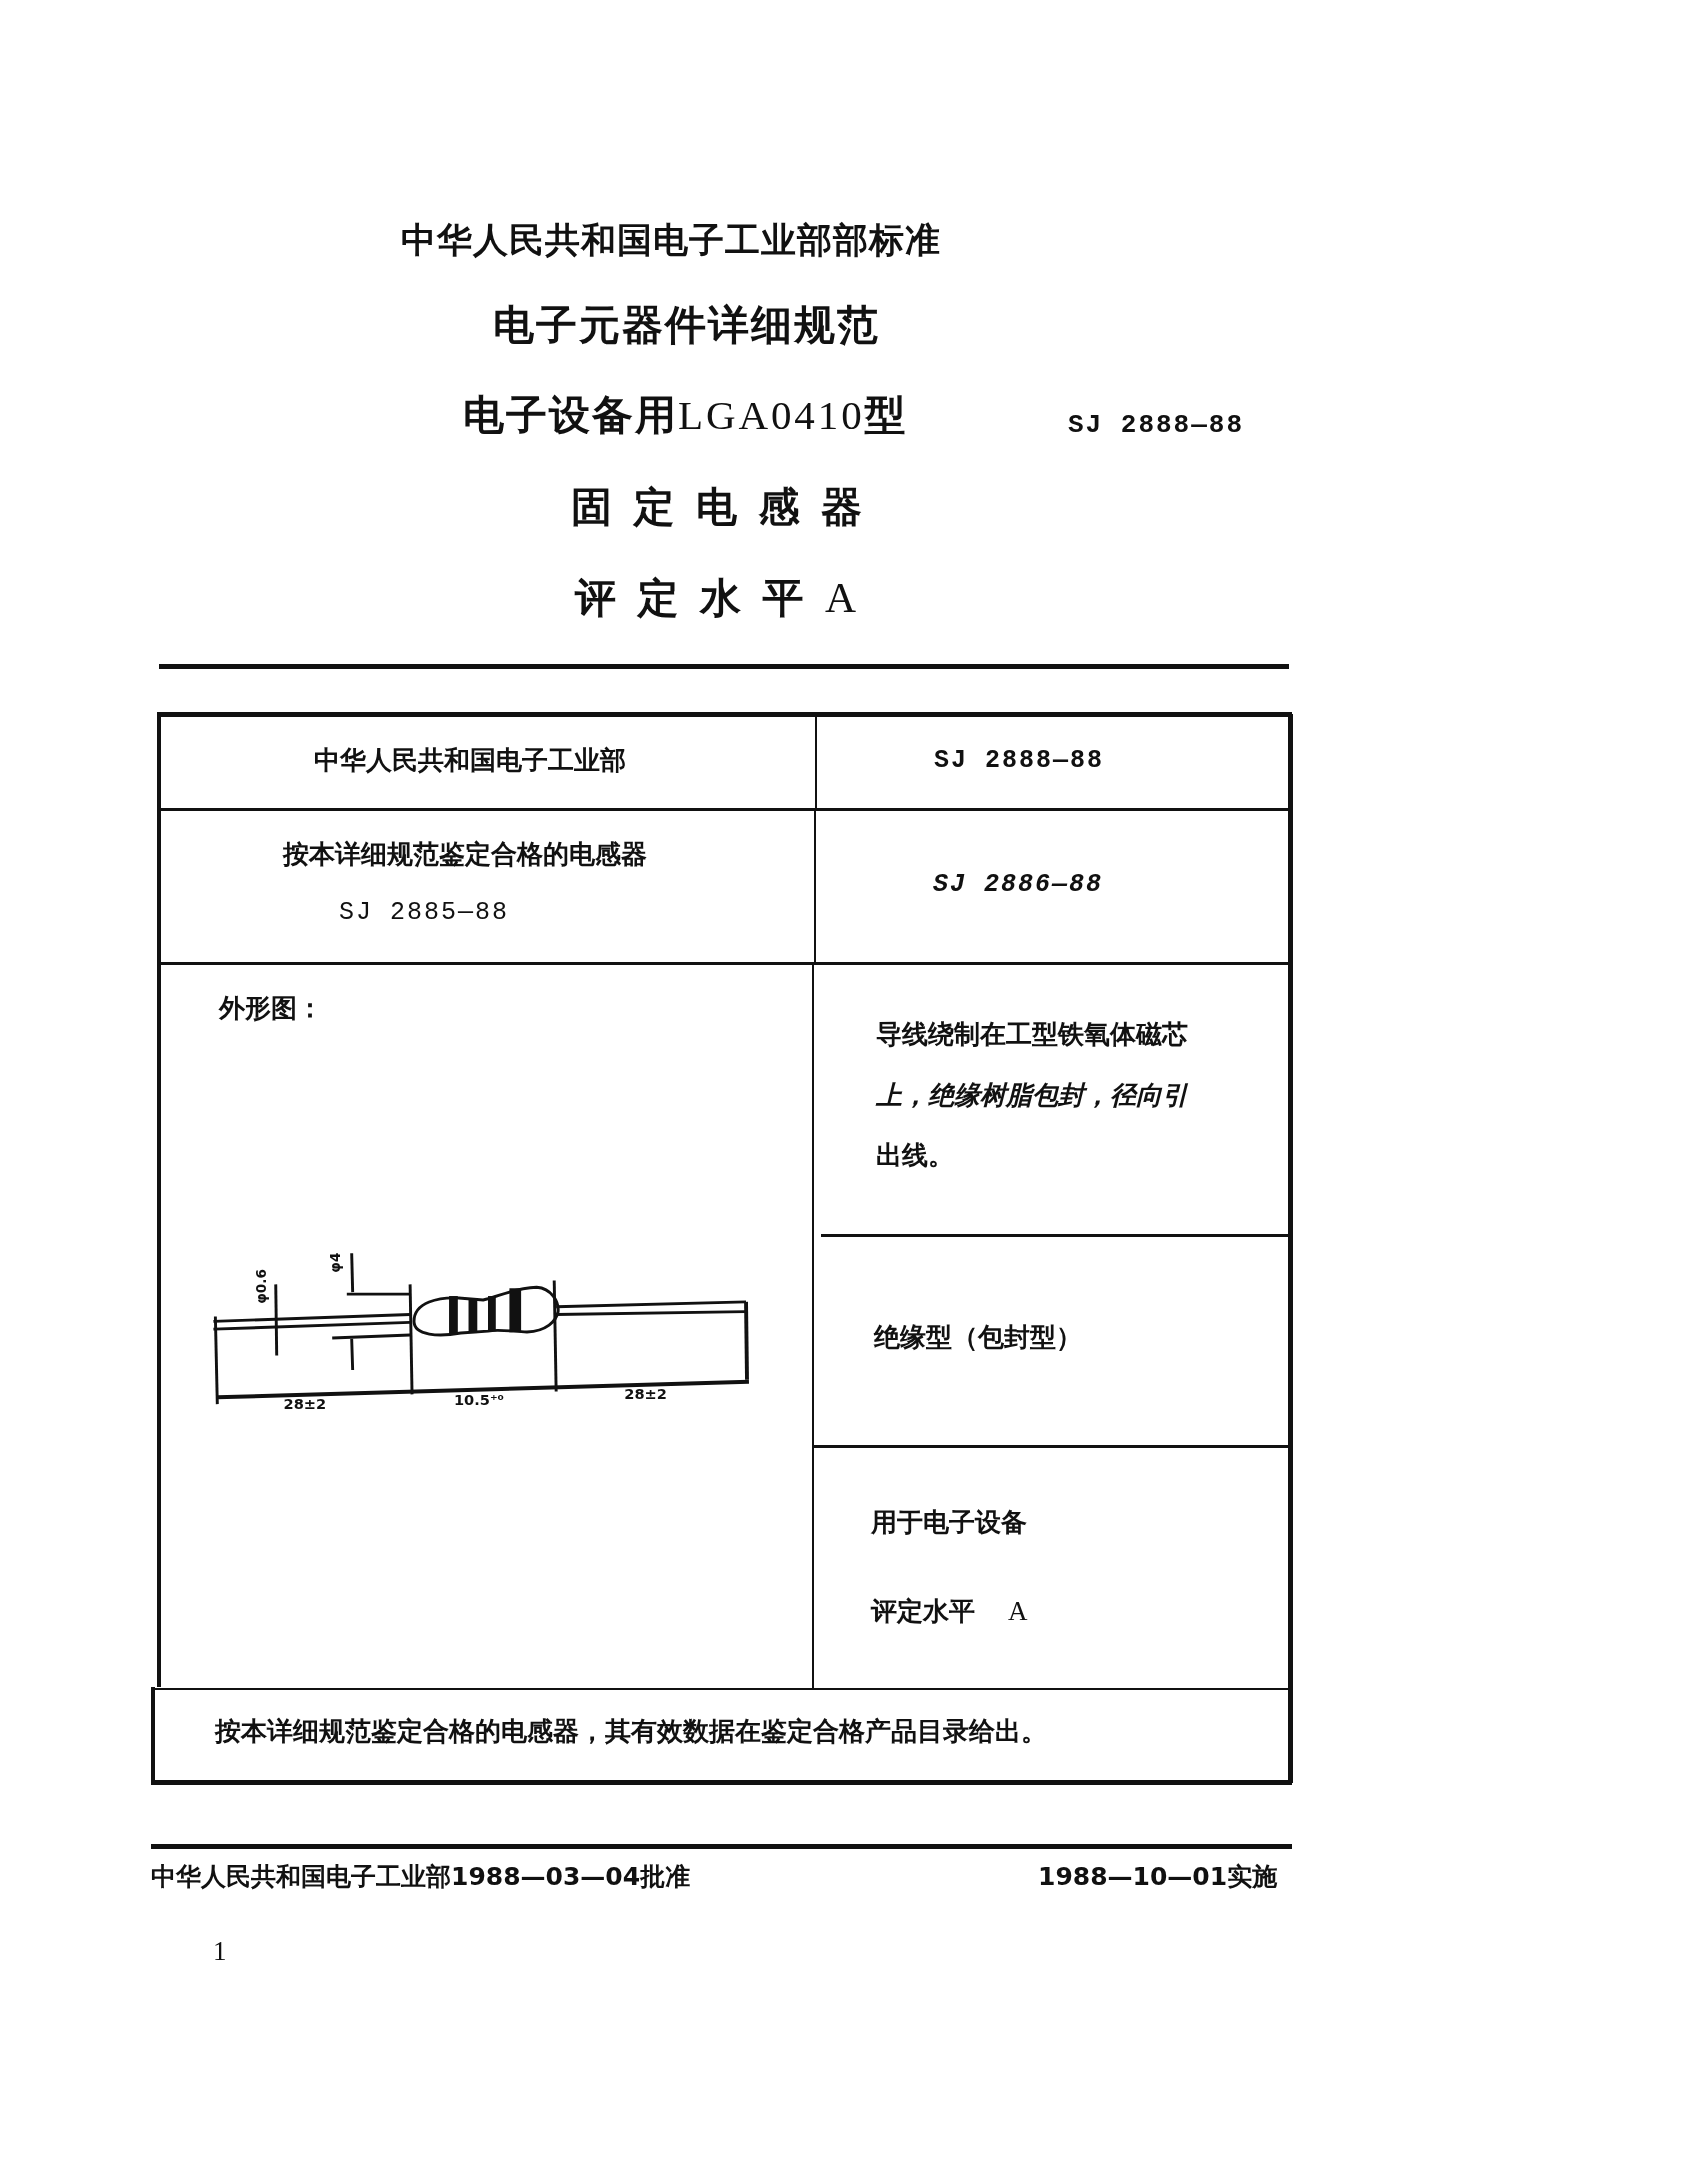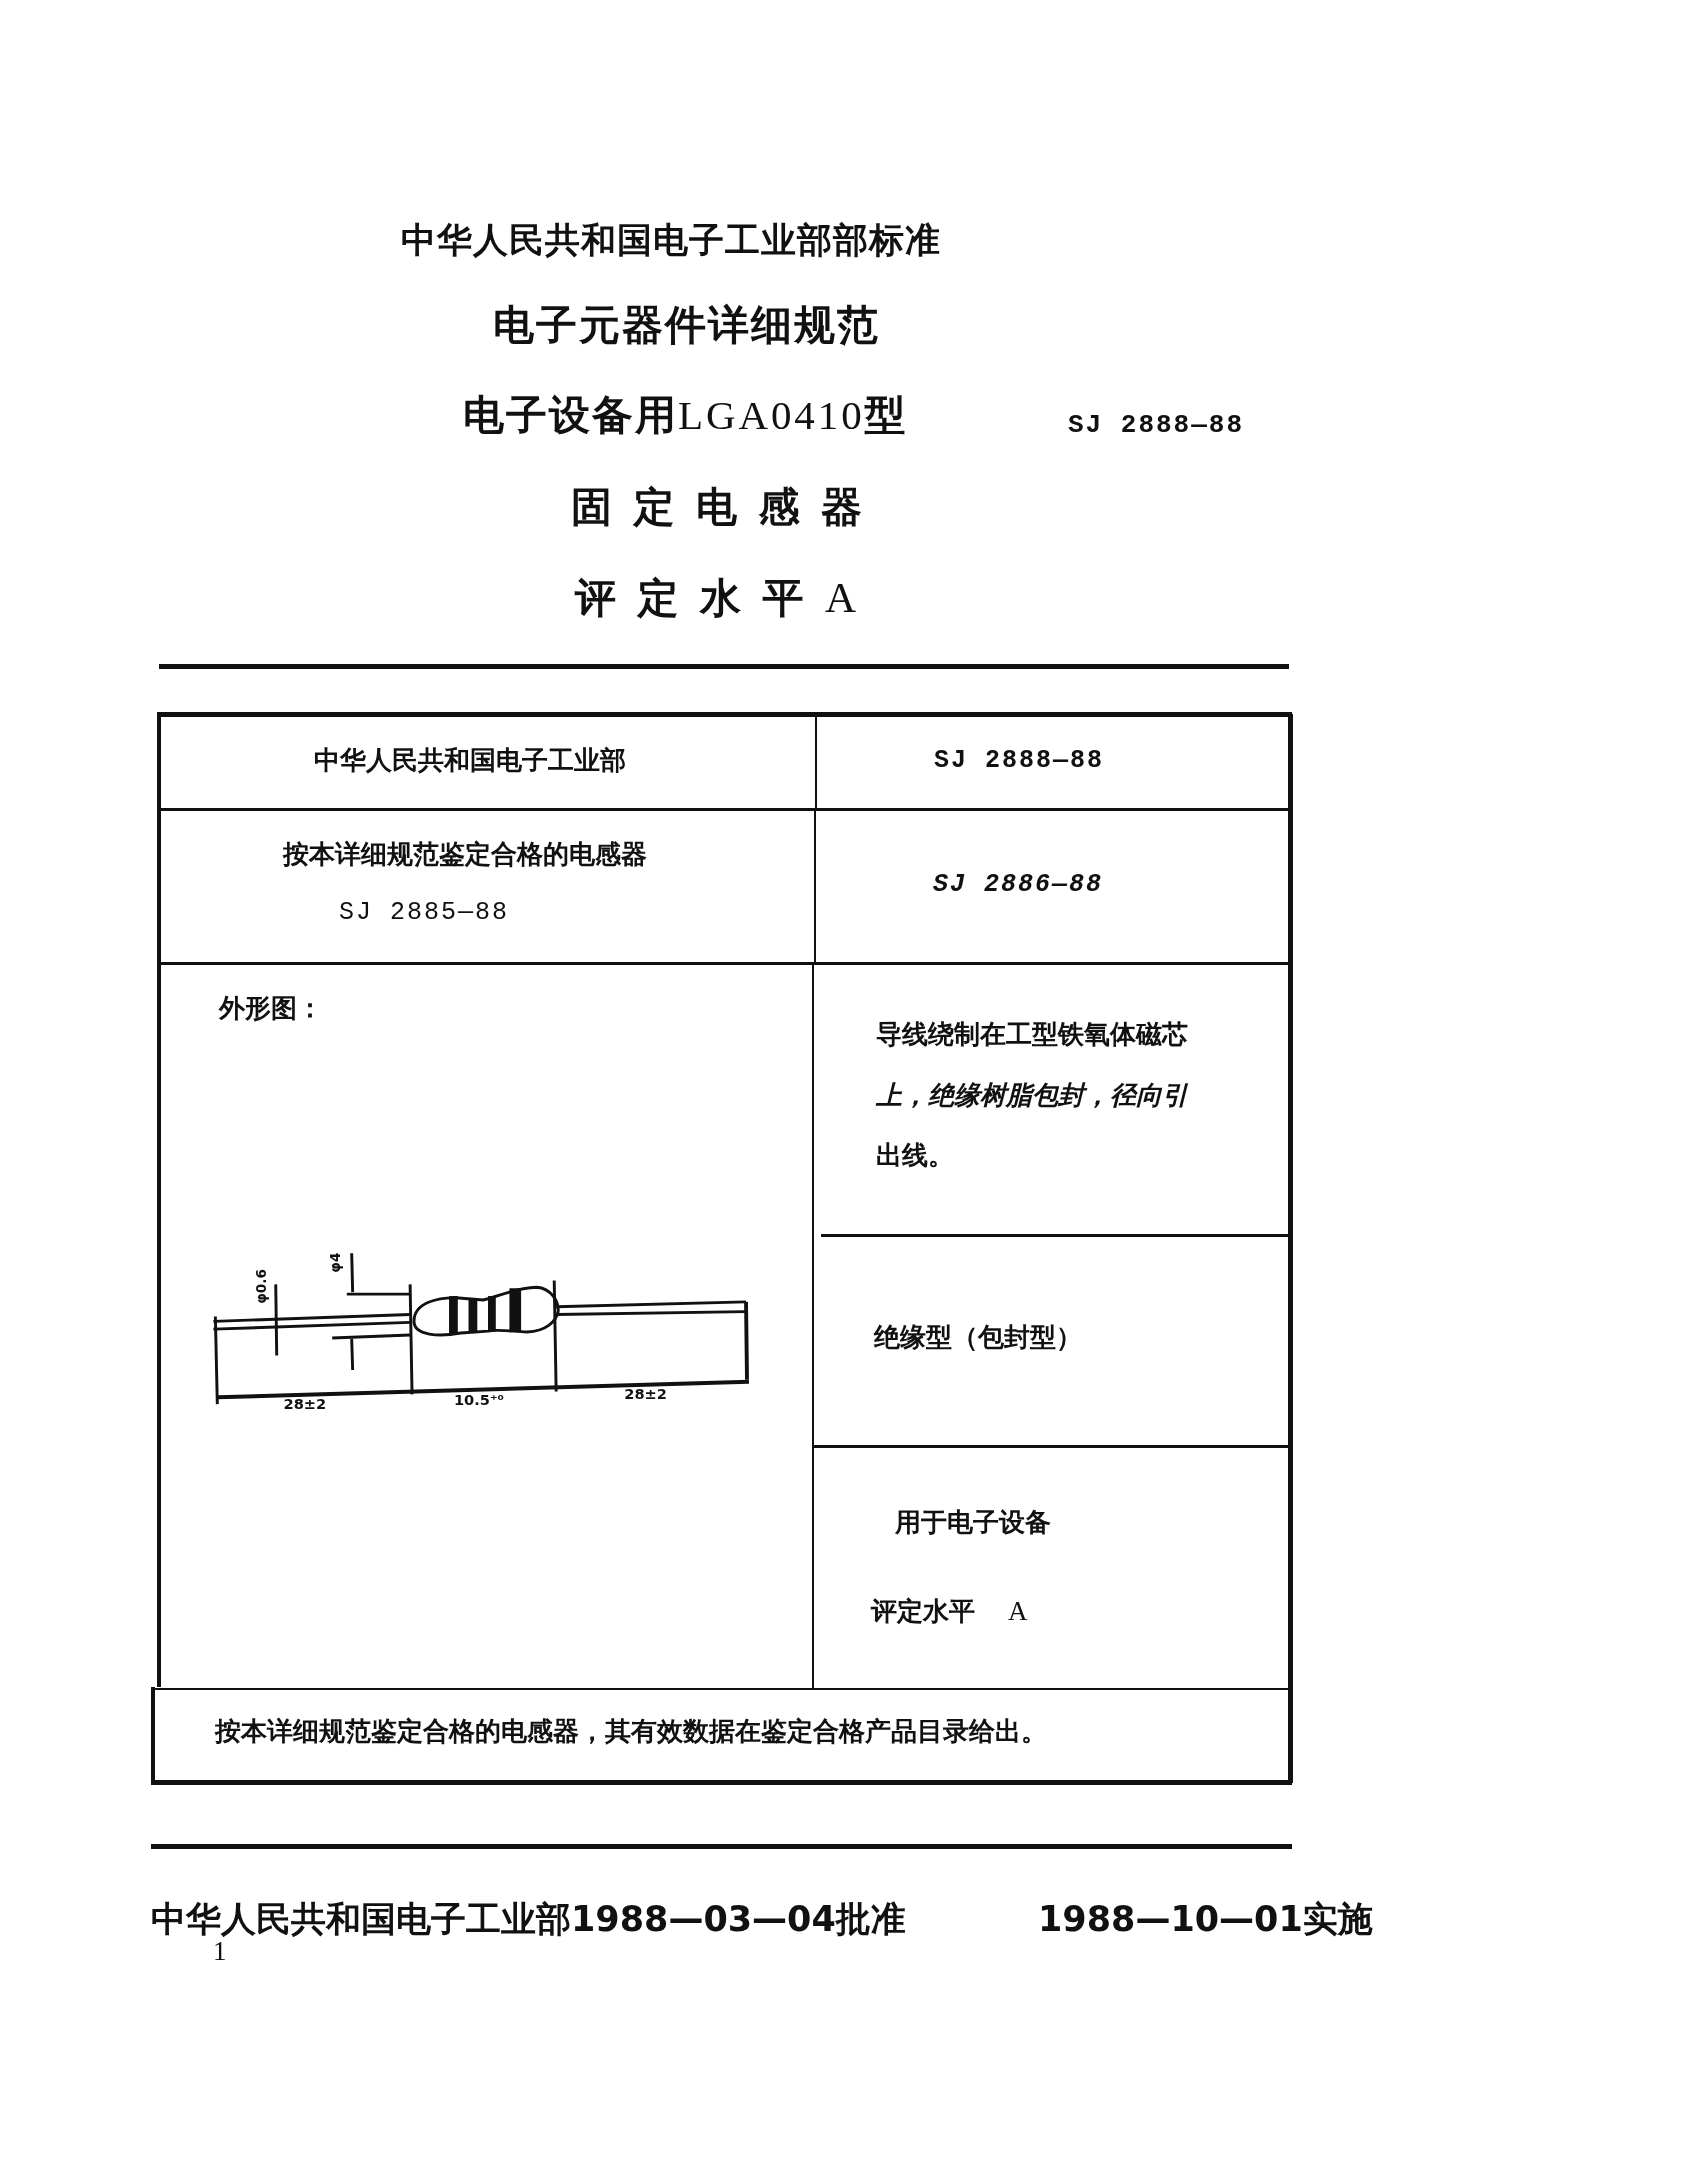--- a/index.html
+++ b/index.html
@@ -9,21 +9,21 @@
   .t1 { font-weight:bold; font-size:35px; letter-spacing:1px; white-space:nowrap; }
   .t2 { font-weight:bold; font-size:41px; letter-spacing:2px; white-space:nowrap; }
   .spaced { letter-spacing:21.5px; }
   .serifnum { font-family:"Liberation Serif", serif; font-weight:normal; }
   .mono { font-family:"Liberation Mono", monospace; font-weight:bold; }
   .hrule { position:absolute; background:#111; }
   .vrule { position:absolute; background:#111; }
   .cell-text { font-size:26px; white-space:nowrap; }
   .cell-bold { font-weight:bold; }
   .code { font-family:"Liberation Mono", monospace; font-size:25px; letter-spacing:2px; white-space:nowrap; }
-  .foot { font-weight:bold; font-size:35px; white-space:nowrap;margin-top:36px; }
+  .foot { font-weight:bold; font-size:25px; white-space:nowrap; }
 </style>
 </head>
 <body>
 
 <div class="abs t1" style="left:401px; top:217px;">中华人民共和国电子工业部部标准</div>
 <div class="abs t2" style="left:493px; top:298px;text-align:right;">电子元器件详细规范</div>
 <div class="abs t2" style="left:463px; top:388px;">
   <span>电子设备用</span><span class="serifnum" style="letter-spacing:2.9px;">LGA0410</span><span>型</span>
 </div>
 <div class="abs mono" style="left:1068px; top:410px; font-size:26px; letter-spacing:2px; white-space:nowrap;">SJ 2888—88</div>
@@ -98,21 +98,21 @@
       <text x="430" y="180" font-size="15" font-weight="bold" fill="#111" font-family="DejaVu Sans, sans-serif">28±2</text>
     </svg>
   </div>
 
   <div class="abs cell-text cell-bold" style="left:876px; top:1017px;">导线绕制在工型铁氧体磁芯</div>
   <div class="abs cell-text cell-bold" style="left:876px; top:1078px;font-style:italic;">上，绝缘树脂包封，径向引</div>
   <div class="abs cell-text cell-bold" style="left:876px; top:1138px;">出线。</div>
 
   <div class="abs cell-text cell-bold" style="left:874px; top:1320px;">绝缘型（包封型）</div>
 
-  <div class="abs cell-text cell-bold" style="left:871px; top:1505px;margin-left:24px;">用于电子设备</div>
+  <div class="abs cell-text cell-bold" style="left:871px; top:1505px;">用于电子设备</div>
   <div class="abs cell-text cell-bold" style="left:871px; top:1594px;">
     <span>评定水平</span><span class="serifnum" style="margin-left:33px; font-size:27px;">A</span>
   </div>
 
   <div class="abs cell-text cell-bold" style="left:215px; top:1714px;">按本详细规范鉴定合格的电感器，其有效数据在鉴定合格产品目录给出。</div>
 </div>
 
 <div class="hrule" style="left:151px; top:1844px; width:1141px; height:4.9px;"></div>
 <div class="abs foot" style="left:151px; top:1860px;">中华人民共和国电子工业部1988—03—04批准</div>
 <div class="abs foot" style="left:1038px; top:1860px;">1988—10—01实施</div>

